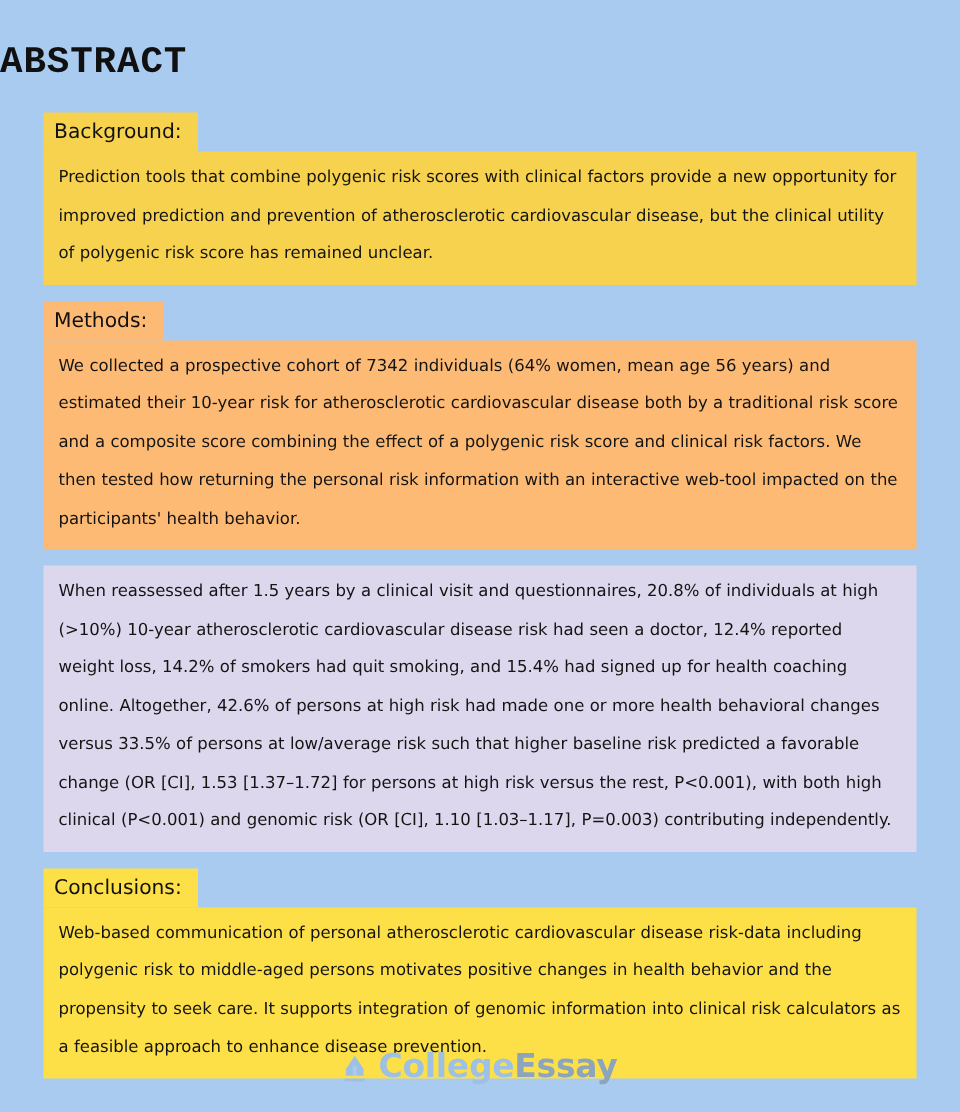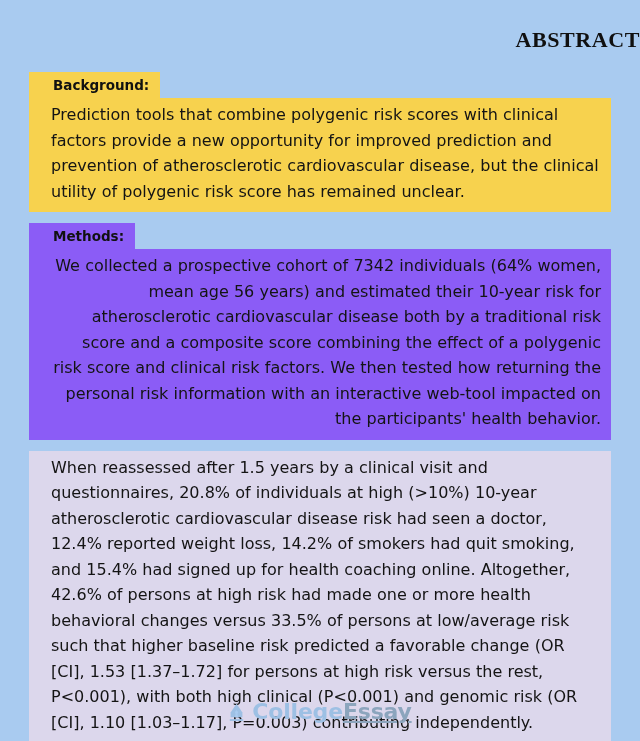--- a/index.html
+++ b/index.html
@@ -15,58 +15,58 @@
   }
   .page {
     width: 640px;
     height: 741px;
     box-sizing: border-box;
     position: relative;
     display: flex;
     flex-direction: column;
   }
   .title {
-    text-align: right;
-    font-size: 22px;
+    text-align: left;
+    font-size: 25px;
     font-weight: bold;
     color: #101010;
     letter-spacing: 0.6px;
     margin-top: 27px;
     margin-bottom: 19px;
-    font-family: Liberation Serif, serif;
+    font-family: Liberation Mono, monospace;
   }
   .sections {
     padding: 0 29px 0 29px;
   }
   .section {
     margin-bottom: 11px;
   }
   .label-row {
     line-height: 0;
   }
   .label {
     display: inline-block;
     font-size: 13.5px;
-    font-weight: bold;
+    font-weight: normal;
     color: #111111;
-    padding: 6px 11px 5px 24px;
+    padding: 6px 11px 5px 7px;
     line-height: 15px;
     white-space: nowrap;
   }
   .body-block {
-    font-size: 16px;
+    font-size: 11px;
     line-height: 25.5px;
     color: #141414;
-    padding: 4px 10px 8px 22px;
+    padding: 4px 10px 8px 10px;
     text-align: left;
     word-spacing: 0.1px;
   }
   
   .yellow .label, .yellow .body-block { background: #f7d24e; }
-  .green .label,  .green .body-block  { background: #8b5cf6; text-align: right; }
+  .green .label,  .green .body-block  { background: #fdba74; }
   .purple .label, .purple .body-block { background: #dcd7ec; }
   .cream .label,  .cream .body-block  { background: #fde047; }
 
   .footer {
     position: absolute;
     left: 0;
     right: 0;
     bottom: 18px;
     display: flex;
     align-items: center;
@@ -81,21 +81,21 @@
     top: 1px;
   }
   .logo-text {
     font-size: 22px;
     font-weight: bold;
     letter-spacing: -0.2px;
     line-height: 22px;
     font-family: "DejaVu Sans", sans-serif;
   }
   .logo-college { color: #9dc0e4; }
-  .logo-essay { color: #8ca5bd; text-decoration: underline; }
+  .logo-essay { color: #8ca5bd; }
 </style>
 </head>
 <body>
 
 <div class="page">
 
   <div class="title">ABSTRACT</div>
 
   <div class="sections">
 

